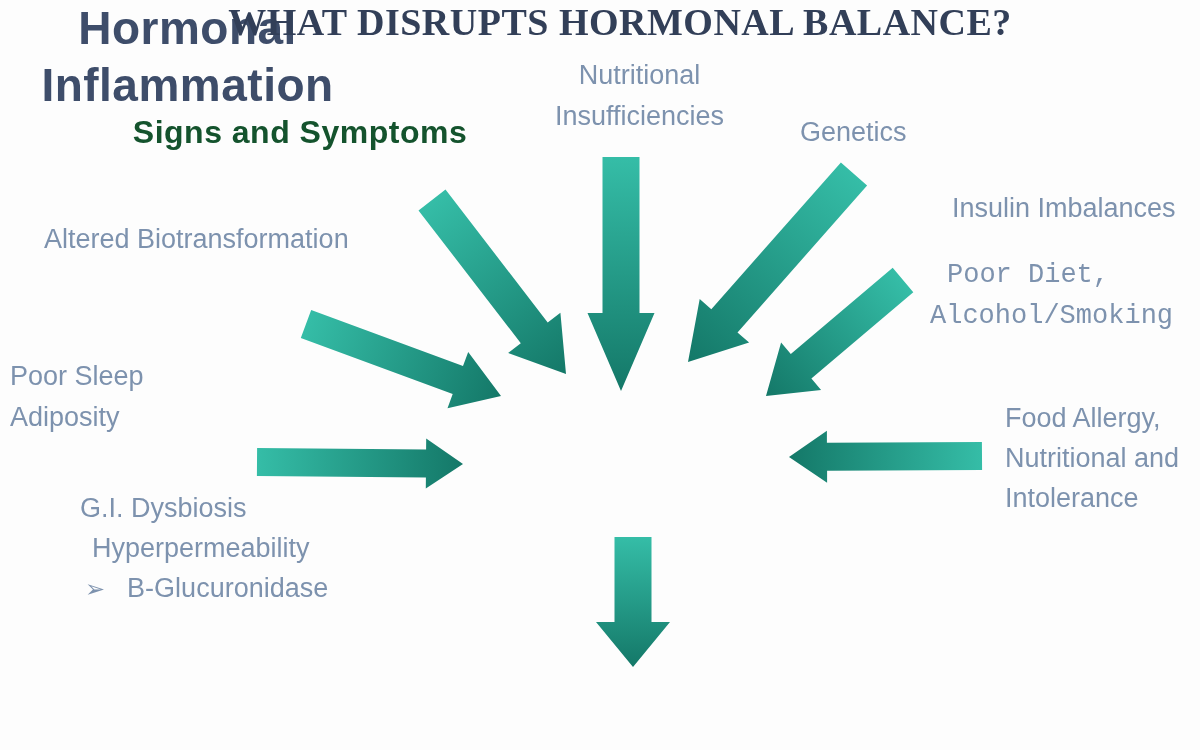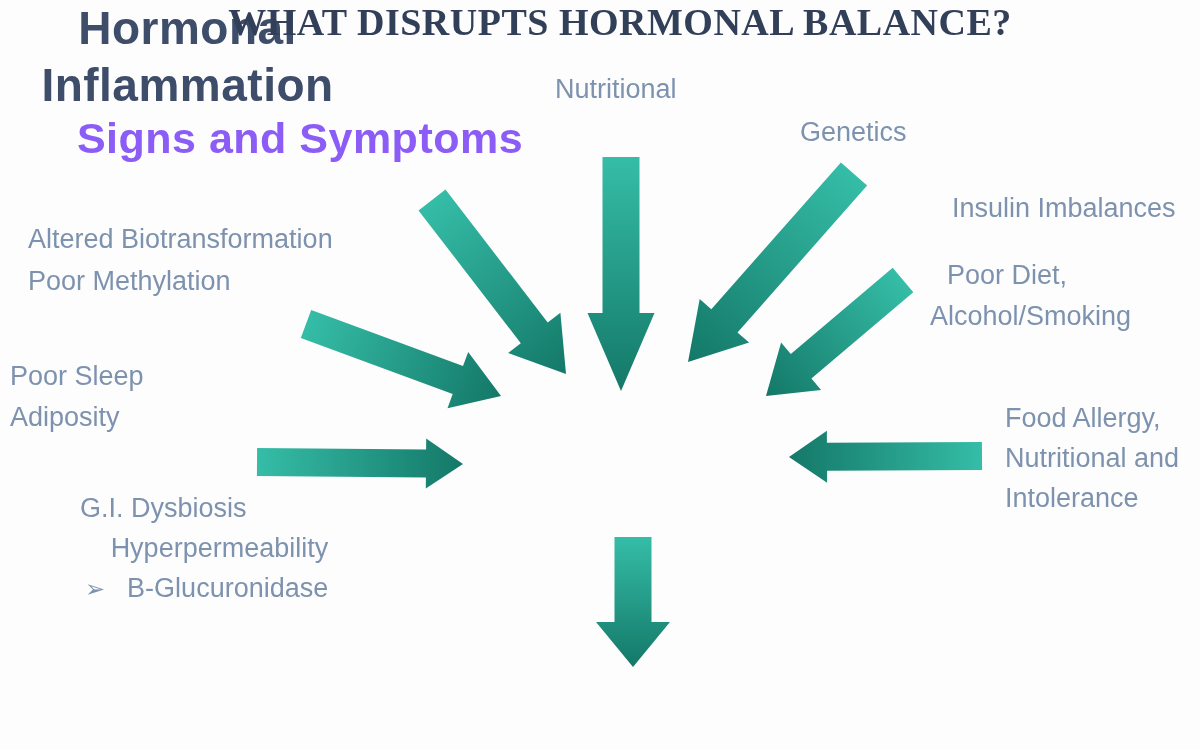--- a/index.html
+++ b/index.html
@@ -17,40 +17,40 @@
     font-weight:bold;font-size:38px;letter-spacing:0.5px;
     color:#323f58;white-space:nowrap;
   }
   .label{
     position:absolute;font-size:27px;line-height:41px;
     color:#7d92ae;white-space:nowrap;
   }
   .line{display:block;}
   #lbl-inflammation{left:133px;top:102px;line-height:45px;}
   .star{font-size:37px;line-height:1;vertical-align:-2px;}
-  #lbl-nutritional{left:555px;top:69px;text-align:center;}
+  #lbl-nutritional{left:555px;top:55px;text-align:center;}
   #lbl-genetics{left:800px;top:112px;}
   #lbl-insulin{left:952px;top:188px;}
-  #lbl-diet{left:930px;top:255px;}
+  #lbl-diet{left:930px;top:255px;font-family:Liberation Mono, monospace;}
   #lbl-diet .indent{margin-left:17px;}
-  #lbl-biotransformation{left:28px;top:218px;line-height:42px;}
+  #lbl-biotransformation{left:44px;top:218px;line-height:42px;}
   #lbl-sleep-stress{left:10px;top:340px;margin-top:16px;}
   #lbl-gi{left:80px;top:488px;line-height:40px;}
-  #lbl-gi .indent-sm{margin-left:28px;text-align:right;}
+  #lbl-gi .indent-sm{margin-left:12px;}
   #lbl-gi .bullet-line{margin-left:5px;display:flex;align-items:baseline;}
   .gi-bullet{font-size:24px;margin-right:22px;}
   #lbl-food{left:1005px;top:398px;line-height:40px;}
   #lbl-center{
     left:440px;top:398px;width:375px;text-align:center;
     font-size:46px;font-weight:bold;line-height:57px;
     letter-spacing:0.5px;color:#3e4d6a;
   }
   #lbl-signs{
     left:335px;top:678px;width:600px;text-align:center;
-    font-size:43px;font-weight:bold;letter-spacing:0.5px;color:#8b5cf6;
+    font-size:32px;font-weight:bold;letter-spacing:0.5px;color:#14532d;
   }
 </style>
 </head>
 <body>
 
 <div class="canvas">
 
   <svg id="arrows-layer" width="1200" height="750" viewBox="0 0 1200 750">
       <defs>
         <linearGradient id="arrow-grad-0" gradientUnits="userSpaceOnUse" x1="432" y1="200" x2="566" y2="374">
@@ -94,38 +94,38 @@
       <polygon points="256.9,476.0 425.9,477.6 425.8,488.6 463.0,464.0 426.2,438.6 426.1,449.6 257.1,448.0" fill="url(#arrow-grad-5)"></polygon>
       <polygon points="981.9,442.0 826.9,442.8 826.9,430.8 789.0,457.0 827.1,482.8 827.1,470.8 982.1,470.0" fill="url(#arrow-grad-6)"></polygon>
       <polygon points="614.5,537.0 614.5,622.0 596.0,622.0 633.0,667.0 670.0,622.0 651.5,622.0 651.5,537.0" fill="url(#arrow-grad-7)"></polygon>
     </svg>
 
   <h1 class="title">WHAT DISRUPTS HORMONAL BALANCE?</h1>
 
 
   <div class="label" id="lbl-nutritional">
     <span class="line">Nutritional</span>
+    <span class="line">Insufficiencies</span>
   </div>
 
   <div class="label" id="lbl-genetics">
     <span class="line">Genetics</span>
   </div>
 
   <div class="label" id="lbl-insulin">
     <span class="line">Insulin Imbalances</span>
   </div>
 
   <div class="label" id="lbl-diet">
     <span class="line indent">Poor Diet,</span>
     <span class="line">Alcohol/Smoking</span>
   </div>
 
   <div class="label" id="lbl-biotransformation">
     <span class="line">Altered Biotransformation</span>
-    <span class="line">Poor Methylation</span>
   </div>
 
   <div class="label" id="lbl-sleep-stress">
     <span class="line">Poor Sleep</span>
     <span class="line">Adiposity</span>
   </div>
 
   <div class="label" id="lbl-gi">
     <span class="line">G.I. Dysbiosis</span>
     <span class="line indent-sm">Hyperpermeability</span>

